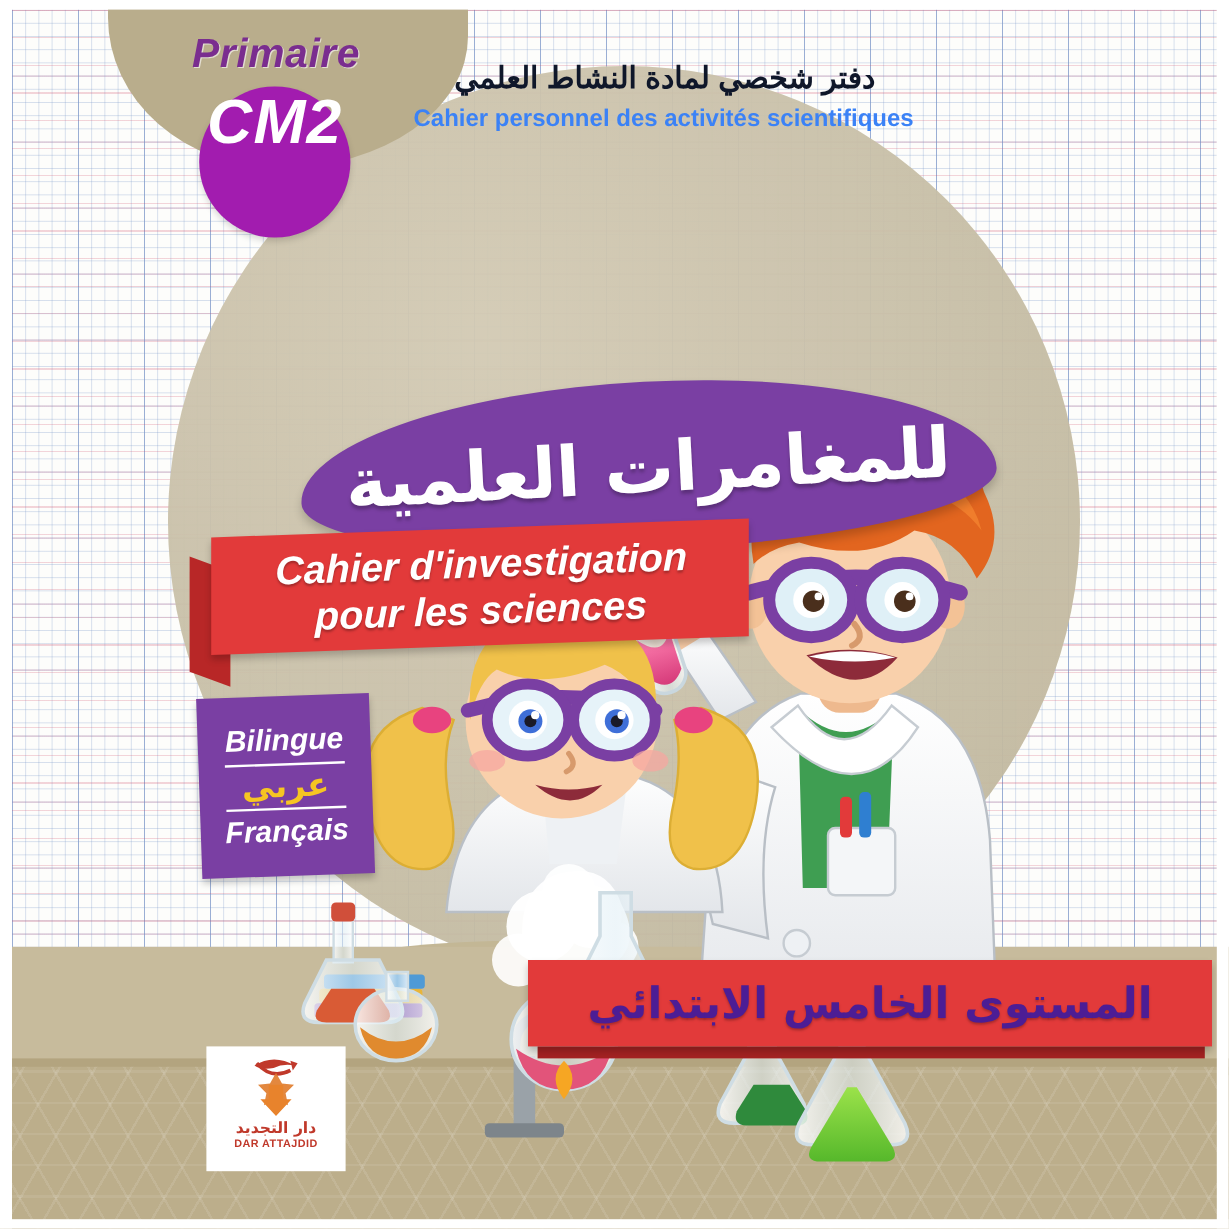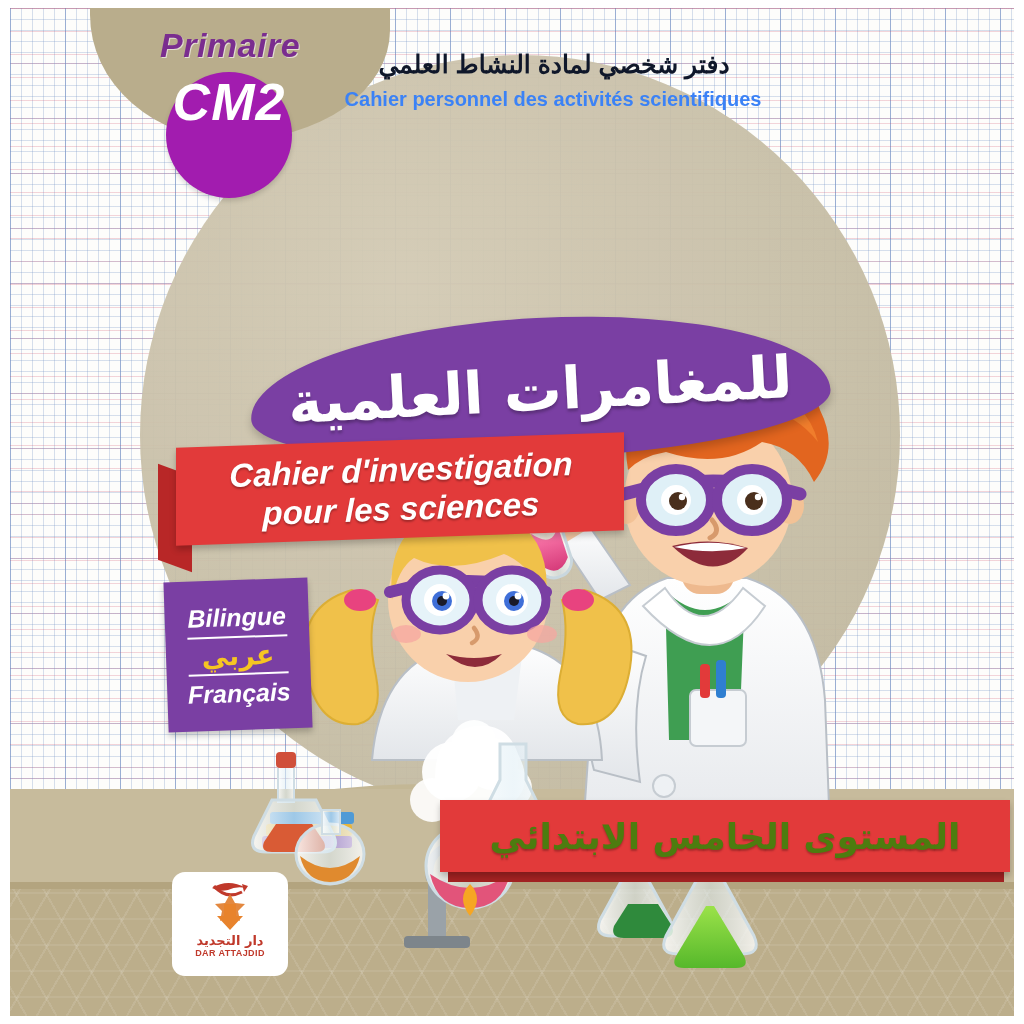--- a/index.html
+++ b/index.html
@@ -336,39 +336,38 @@
     top: 800px;
     width: 570px;
     height: 72px;
     display: flex;
     align-items: center;
     justify-content: center;
     direction: rtl;
     font-family: "DejaVu Sans", sans-serif;
     font-size: 36px;
     font-weight: bold;
-    color: #4d7c0f;
+    color: #4c1d95;
     text-shadow: 0 2px 2px rgba(0,0,0,0.25);
   }
 
   
   .logo-box {
     position: absolute;
     left: 172px;
     top: 872px;
     width: 116px;
     height: 104px;
     background: #ffffff;
     display: flex;
     flex-direction: column;
     align-items: center;
     justify-content: flex-start;
     padding-top: 6px;
     box-sizing: border-box;
-    border-radius: 13px;
   }
   .logo-mark { width: 64px; height: 56px; }
   .logo-ar {
     font-family: "DejaVu Sans", sans-serif;
     direction: rtl;
     font-size: 13px;
     font-weight: bold;
     color: #c0392b;
     line-height: 1.1;
   }

